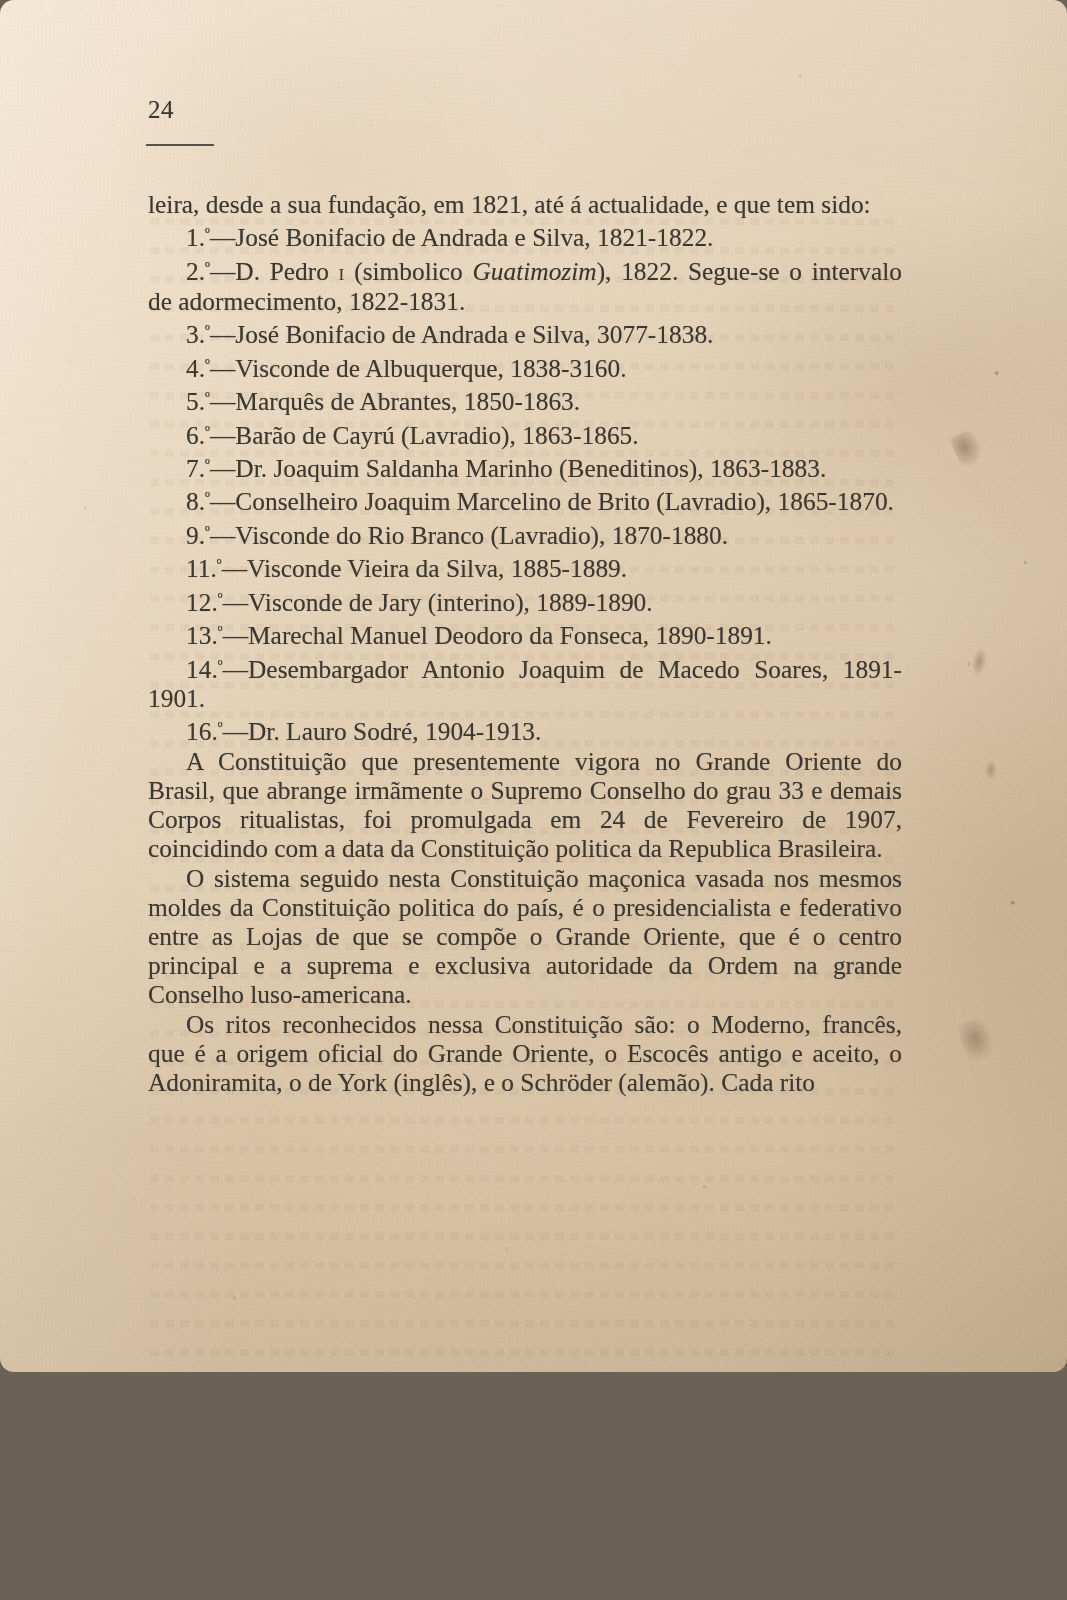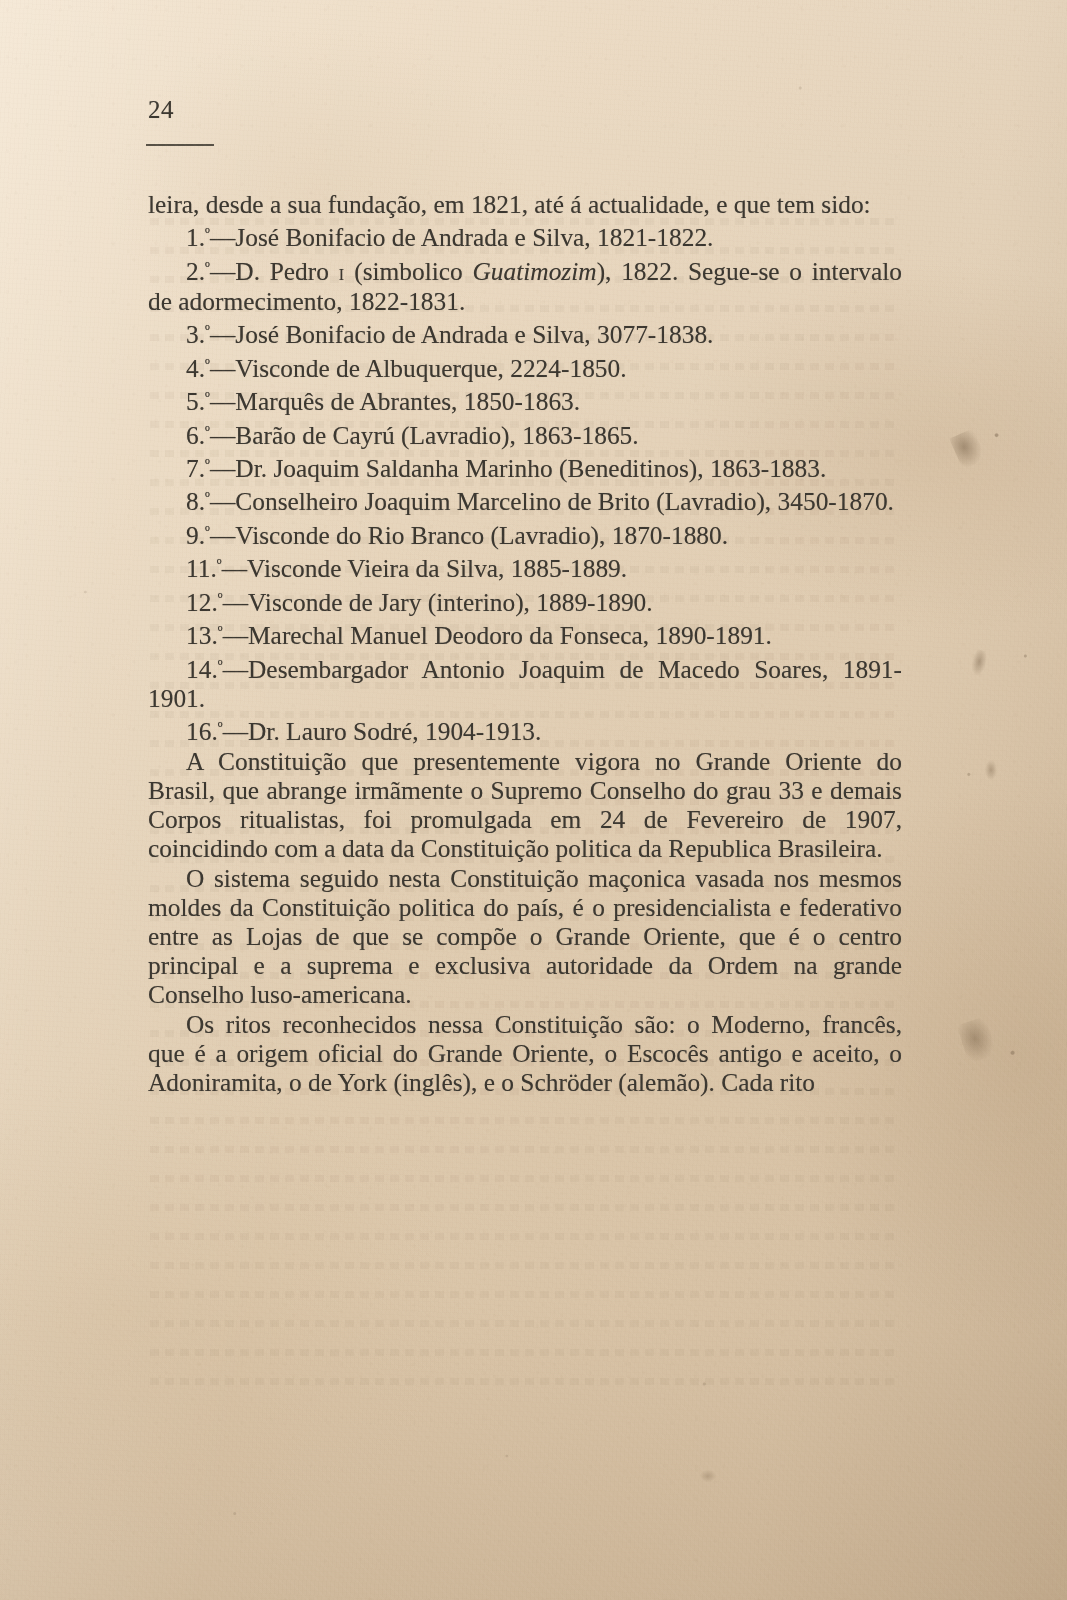--- a/index.html
+++ b/index.html
@@ -5,36 +5,37 @@
 <style>
   html, body {
     margin: 0;
     padding: 0;
     background: #6b6257;
   }
 
   .page {
     position: relative;
     width: 1067px;
-    height: 1600px;
+    height: 1372px;
     overflow: hidden;
     background-color: #e5d2b8;
     background-image:
       
       radial-gradient(ellipse 420px 300px at 88% 28%, rgba(176,146,110,0.22), rgba(176,146,110,0) 62%),
       radial-gradient(ellipse 380px 420px at 95% 66%, rgba(168,138,102,0.20), rgba(168,138,102,0) 65%),
       radial-gradient(ellipse 500px 360px at 12% 82%, rgba(190,162,126,0.16), rgba(190,162,126,0) 68%),
       radial-gradient(ellipse 300px 240px at 30% 12%, rgba(198,172,138,0.14), rgba(198,172,138,0) 70%),
       
       linear-gradient(100deg, rgba(255,248,236,0.42) 0%, rgba(255,248,236,0.16) 16%, rgba(255,248,236,0) 36%, rgba(150,118,84,0.07) 76%, rgba(128,98,66,0.20) 100%),
       linear-gradient(184deg, rgba(255,250,240,0.10) 0%, rgba(255,250,240,0) 30%, rgba(140,110,78,0.05) 80%, rgba(126,96,64,0.16) 100%),
       
       linear-gradient(160deg, #eddcc5 0%, #e7d5bc 34%, #e1cdb1 68%, #dcc7aa 100%);
     font-family: "Liberation Serif", "DejaVu Serif", serif;
     color: #3b3730;
+    border-radius: 14px;
   }
 
   
   .grain, .grain2, .speckle {
     position: absolute;
     inset: 0;
     pointer-events: none;
   }
   .grain {
     opacity: 0.30;
@@ -170,25 +171,25 @@
   <div class="showthrough"></div>
 
   <div class="textblock">
 
     <p>leira, desde a sua fundação, em 1821, até á actualidade, e que tem sido:</p>
 
     <div id="list-host">
         <p class="indent"><span>1.</span><span class="ord">º</span><span class="dash">—</span><span>José Bonifacio de Andrada e Silva, 1821-1822.</span></p>
         <p class="indent"><span>2.</span><span class="ord">º</span><span class="dash">—</span><span>D. Pedro </span><span class="smallcap-i">i</span><span> (simbolico </span><span class="ital">Guatimozim</span><span>), 1822. Segue-se o intervalo de adormecimento, 1822-1831.</span></p>
         <p class="indent"><span>3.</span><span class="ord">º</span><span class="dash">—</span><span>José Bonifacio de Andrada e Silva, 3077-1838.</span></p>
-        <p class="indent"><span>4.</span><span class="ord">º</span><span class="dash">—</span><span>Visconde de Albuquerque, 2224-1850.</span></p>
+        <p class="indent"><span>4.</span><span class="ord">º</span><span class="dash">—</span><span>Visconde de Albuquerque, 1838-3160.</span></p>
         <p class="indent"><span>5.</span><span class="ord">º</span><span class="dash">—</span><span>Marquês de Abrantes, 1850-1863.</span></p>
         <p class="indent"><span>6.</span><span class="ord">º</span><span class="dash">—</span><span>Barão de Cayrú (Lavradio), 1863-1865.</span></p>
         <p class="indent"><span>7.</span><span class="ord">º</span><span class="dash">—</span><span>Dr. Joaquim Saldanha Marinho (Beneditinos), 1863-1883.</span></p>
-        <p class="indent"><span>8.</span><span class="ord">º</span><span class="dash">—</span><span>Conselheiro Joaquim Marcelino de Brito (Lavradio), 3450-1870.</span></p>
+        <p class="indent"><span>8.</span><span class="ord">º</span><span class="dash">—</span><span>Conselheiro Joaquim Marcelino de Brito (Lavradio), 1865-1870.</span></p>
         <p class="indent"><span>9.</span><span class="ord">º</span><span class="dash">—</span><span>Visconde do Rio Branco (Lavradio), 1870-1880.</span></p>
         <p class="indent"><span>11.</span><span class="ord">º</span><span class="dash">—</span><span>Visconde Vieira da Silva, 1885-1889.</span></p>
         <p class="indent"><span>12.</span><span class="ord">º</span><span class="dash">—</span><span>Visconde de Jary (interino), 1889-1890.</span></p>
         <p class="indent"><span>13.</span><span class="ord">º</span><span class="dash">—</span><span>Marechal Manuel Deodoro da Fonseca, 1890-1891.</span></p>
         <p class="indent"><span>14.</span><span class="ord">º</span><span class="dash">—</span><span>Desembargador Antonio Joaquim de Macedo Soares, 1891-1901.</span></p>
         <p class="indent"><span>16.</span><span class="ord">º</span><span class="dash">—</span><span>Dr. Lauro Sodré, 1904-1913.</span></p>
       </div>
 
     <p class="indent">A Constituição que presentemente vigora no Grande Oriente do Brasil, que abrange irmãmente o Supremo Conselho do grau 33 e demais Corpos ritualistas, foi promulgada em 24 de Fevereiro de 1907, coincidindo com a data da Constituição politica da Republica Brasileira.</p>
     <p class="indent">O sistema seguido nesta Constituição maçonica vasada nos mesmos moldes da Constituição politica do país, é o presidencialista e federativo entre as Lojas de que se compõe o Grande Oriente, que é o centro principal e a suprema e exclusiva autoridade da Ordem na grande Conselho luso-americana.</p>

